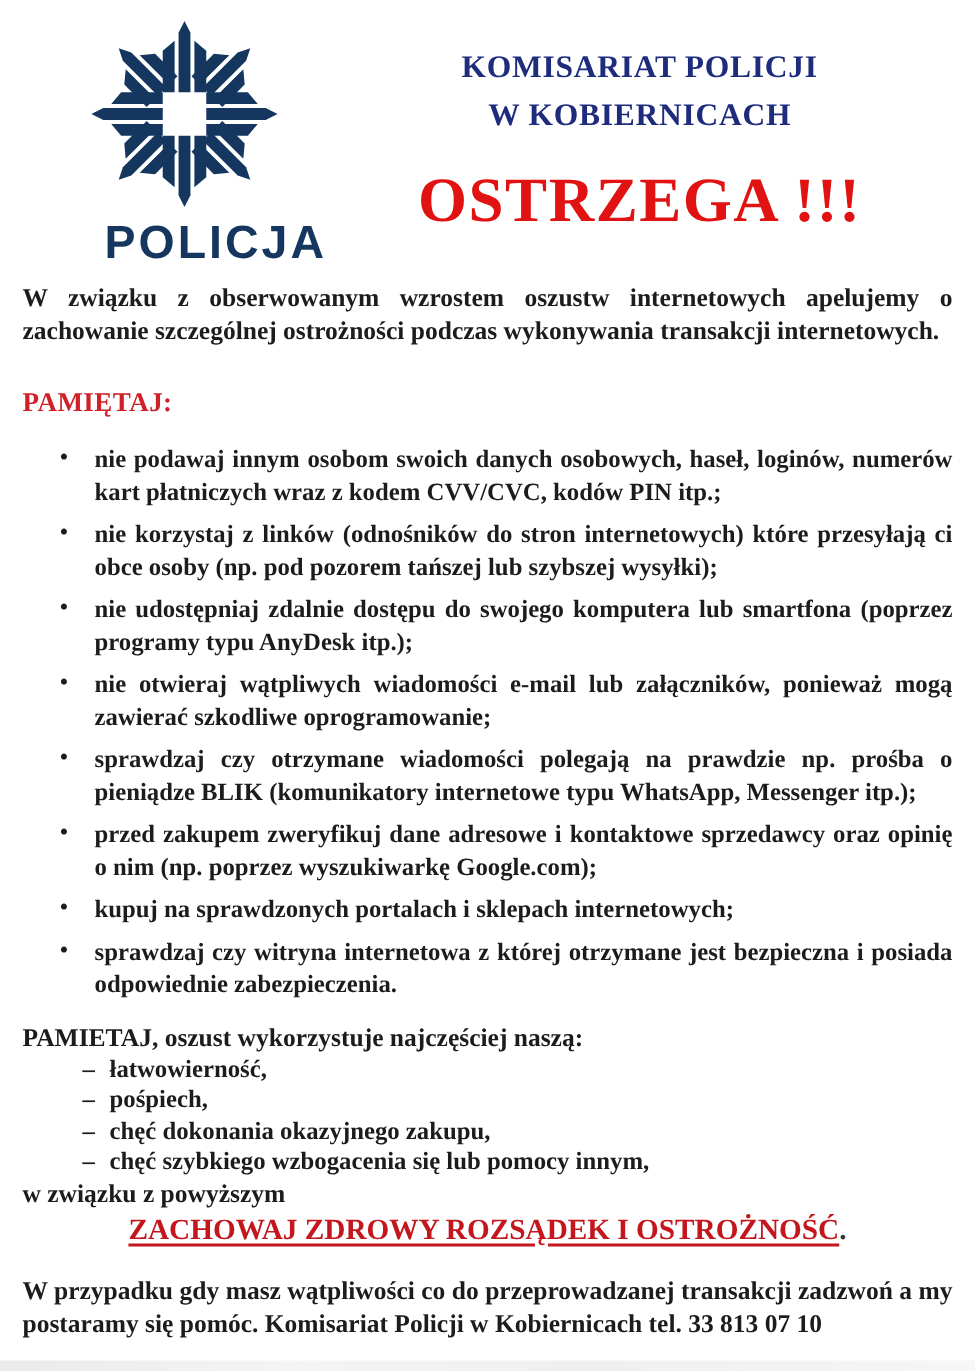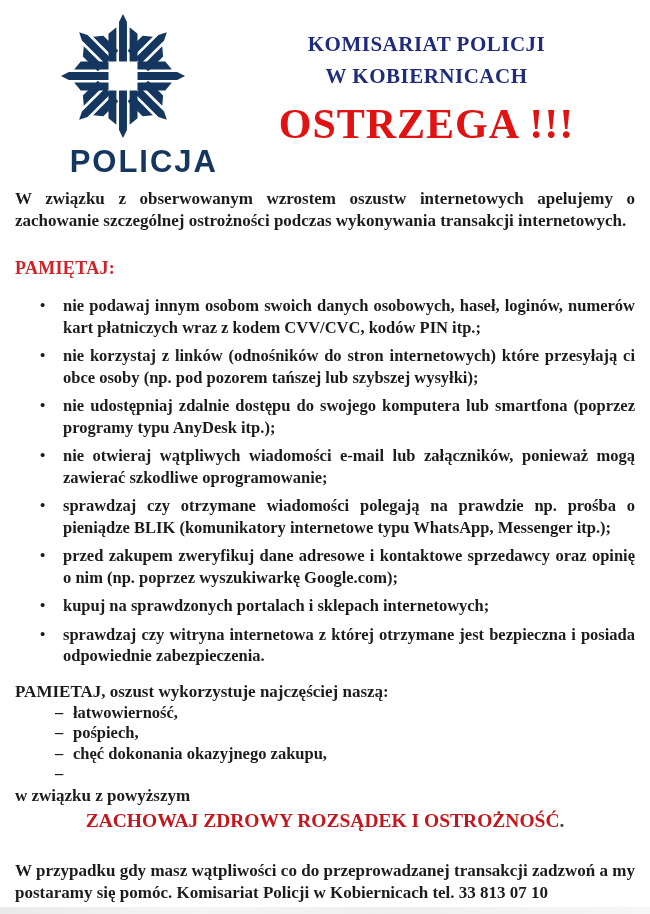--- a/index.html
+++ b/index.html
@@ -32,21 +32,21 @@
     font-family:"Liberation Sans", sans-serif;
     font-weight:bold;font-size:31px;letter-spacing:2px;
     color:var(--navy-logo);margin-top:2px;
   }
   .titles{flex:1;text-align:center;padding-top:20px;}
   .doc-title{
     color:var(--navy-title);font-size:21px;line-height:32px;
     letter-spacing:.5px;font-weight:bold;
   }
   .warning-line{
-    margin-top:10px;color:var(--red-warning);
+    margin-top:20px;color:var(--red-warning);
     font-size:42px;line-height:44px;letter-spacing:1px;font-weight:bold;
   }
   
   .content{padding:0 15px;}
   .intro{
     margin-top:8px;font-size:17px;line-height:22px;
     text-align:justify;
   }
   .remember-heading{
     margin-top:25px;color:var(--red-heading);
@@ -63,26 +63,27 @@
   .second-heading{margin-top:14px;font-size:17px;line-height:21px;}
   .dash-list{padding-left:40px;margin-top:1px;}
   .dash-list li{display:flex;font-size:16.5px;line-height:20.5px;}
   .dash-list .marker{flex:none;width:18px;}
   .closing-line{font-size:17px;line-height:21px;}
   .slogan{
     text-align:center;margin-top:3px;font-size:19.5px;line-height:24px;
   }
   .slogan-text{
     color:var(--red-slogan);
+    text-decoration:underline;
     text-decoration-thickness:2px;
     text-underline-offset:3px;
   }
   .slogan-period{color:#3a3a3a;}
   .footer-par{
-    margin-top:27px;font-size:17px;line-height:22px;text-align:justify;
+    margin-top:17px;font-size:17px;line-height:22px;text-align:justify;
   }
   .scan-edge{
     position:absolute;left:0;right:0;bottom:0;height:7px;
     background:linear-gradient(90deg,#d9d9d9,#ececec 30%,#e2e2e2 60%,#efefef);
     opacity:.55;
   }
 </style>
 </head>
 <body>
 
@@ -176,20 +177,21 @@
       <li>
         <span class="marker">–</span>
         <span class="li-text">pośpiech,</span>
       </li>
       <li>
         <span class="marker">–</span>
         <span class="li-text">chęć dokonania okazyjnego zakupu,</span>
       </li>
       <li>
         <span class="marker">–</span>
+        <span class="li-text">chęć szybkiego wzbogacenia się lub pomocy innym,</span>
       </li>
     </ul>
 
     <p class="closing-line">w związku z powyższym</p>
 
     <p class="slogan">
       <span class="slogan-text">ZACHOWAJ ZDROWY ROZSĄDEK I OSTROŻNOŚĆ</span><span class="slogan-period">.</span>
     </p>
 
     <p class="footer-par">W przypadku gdy masz wątpliwości co do przeprowadzanej transakcji zadzwoń a my postaramy się pomóc. Komisariat Policji w Kobiernicach tel. 33 813 07 10</p>

